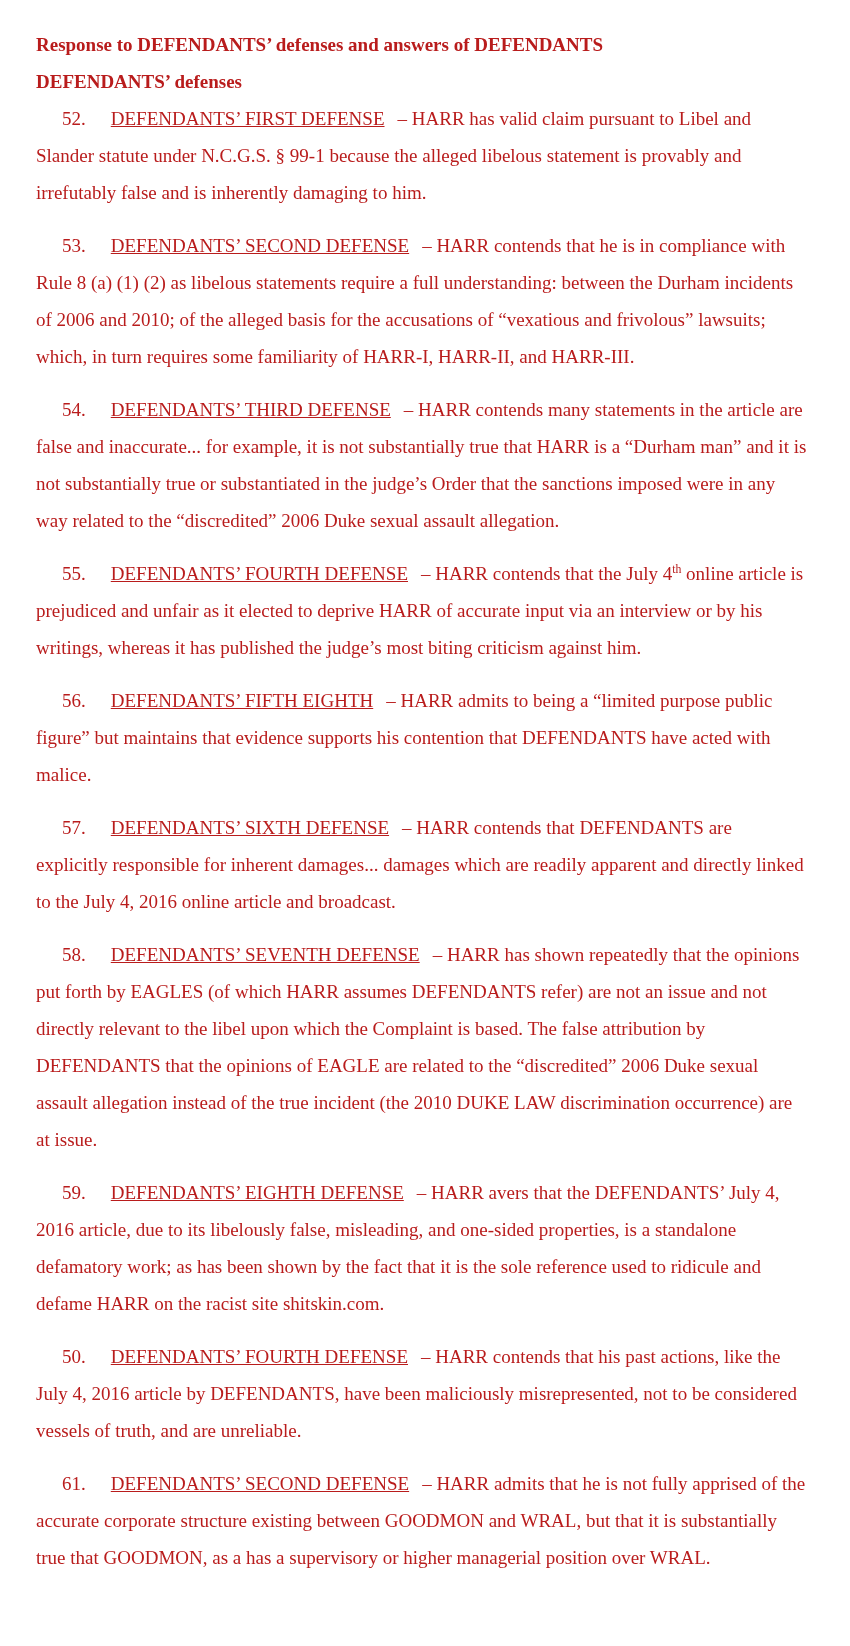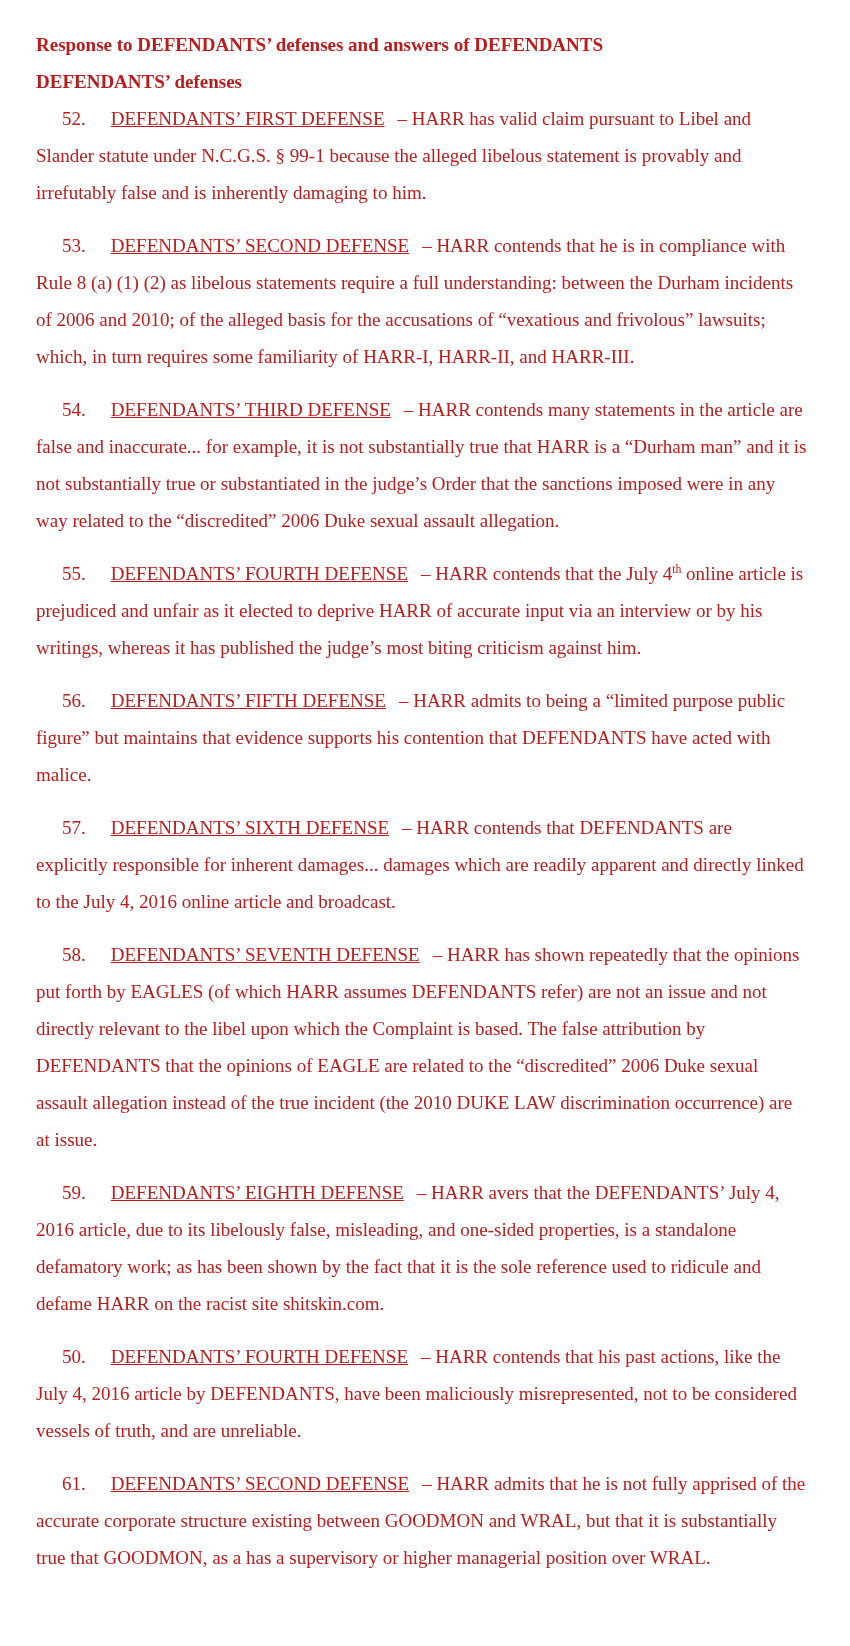--- a/index.html
+++ b/index.html
@@ -34,20 +34,20 @@
 <body>
 
 <div class="page">
   <p class="heading">Response to DEFENDANTS’ defenses and answers of DEFENDANTS</p>
   <p class="heading">DEFENDANTS’ defenses</p>
   <div id="paragraphs">
       <p class="para"><span class="num">52.</span><span class="defense-title">DEFENDANTS’ FIRST DEFENSE</span><span class="sep"></span>– HARR has valid claim pursuant to Libel and Slander statute under N.C.G.S. § 99-1 because the alleged libelous statement is provably and irrefutably false and is inherently damaging to him.</p>
       <p class="para"><span class="num">53.</span><span class="defense-title">DEFENDANTS’ SECOND DEFENSE</span><span class="sep"></span>– HARR contends that he is in compliance with Rule 8 (a) (1) (2) as libelous statements require a full understanding: between the Durham incidents of 2006 and 2010; of the alleged basis for the accusations of “vexatious and frivolous” lawsuits; which, in turn requires some familiarity of HARR-I, HARR-II, and HARR-III.</p>
       <p class="para"><span class="num">54.</span><span class="defense-title">DEFENDANTS’ THIRD DEFENSE</span><span class="sep"></span>– HARR contends many statements in the article are false and inaccurate... for example, it is not substantially true that HARR is a “Durham man” and it is not substantially true or substantiated in the judge’s Order that the sanctions imposed were in any way related to the “discredited” 2006 Duke sexual assault allegation.</p>
       <p class="para"><span class="num">55.</span><span class="defense-title">DEFENDANTS’ FOURTH DEFENSE</span><span class="sep"></span>– HARR contends that the July 4<sup>th</sup> online article is prejudiced and unfair as it elected to deprive HARR of accurate input via an interview or by his writings, whereas it has published the judge’s most biting criticism against him.</p>
-      <p class="para"><span class="num">56.</span><span class="defense-title">DEFENDANTS’ FIFTH DEFENSE</span><span class="sep"></span>– HARR admits to being a “limited purpose public figure” but maintains that evidence supports his contention that DEFENDANTS have acted with malice.</p>
+      <p class="para"><span class="num">56.</span><span class="defense-title">DEFENDANTS’ FIFTH EIGHTH</span><span class="sep"></span>– HARR admits to being a “limited purpose public figure” but maintains that evidence supports his contention that DEFENDANTS have acted with malice.</p>
       <p class="para"><span class="num">57.</span><span class="defense-title">DEFENDANTS’ SIXTH DEFENSE</span><span class="sep"></span>– HARR contends that DEFENDANTS are explicitly responsible for inherent damages... damages which are readily apparent and directly linked to the July 4, 2016 online article and broadcast.</p>
       <p class="para"><span class="num">58.</span><span class="defense-title">DEFENDANTS’ SEVENTH DEFENSE</span><span class="sep"></span>– HARR has shown repeatedly that the opinions put forth by EAGLES (of which HARR assumes DEFENDANTS refer) are not an issue and not directly relevant to the libel upon which the Complaint is based.  The false attribution by DEFENDANTS that the opinions of EAGLE are related to the “discredited” 2006 Duke sexual assault allegation instead of the true incident (the 2010 DUKE LAW discrimination occurrence) are at issue.</p>
       <p class="para"><span class="num">59.</span><span class="defense-title">DEFENDANTS’ EIGHTH DEFENSE</span><span class="sep"></span>– HARR avers that the DEFENDANTS’ July 4, 2016 article, due to its libelously false, misleading, and one-sided properties, is a standalone defamatory work; as has been shown by the fact that it is the sole reference used to ridicule and defame HARR on the racist site shitskin.com.</p>
       <p class="para"><span class="num">50.</span><span class="defense-title">DEFENDANTS’ FOURTH DEFENSE</span><span class="sep"></span>– HARR contends that his past actions, like the July 4, 2016 article by DEFENDANTS, have been maliciously misrepresented, not to be considered vessels of truth, and are unreliable.</p>
       <p class="para"><span class="num">61.</span><span class="defense-title">DEFENDANTS’ SECOND DEFENSE</span><span class="sep"></span>– HARR admits that he is not fully apprised of the accurate corporate structure existing between GOODMON and WRAL, but that it is substantially true that GOODMON, as a has a supervisory or higher managerial position over WRAL.</p>
     </div>
 </div>
 
 </body></html>

